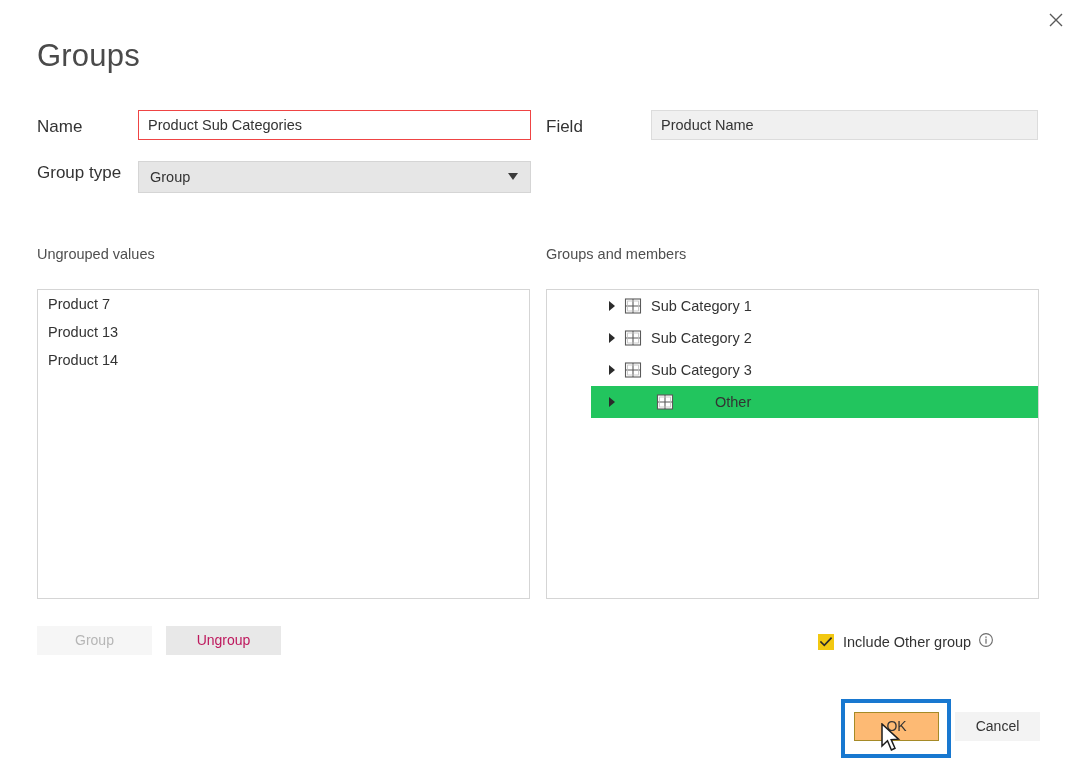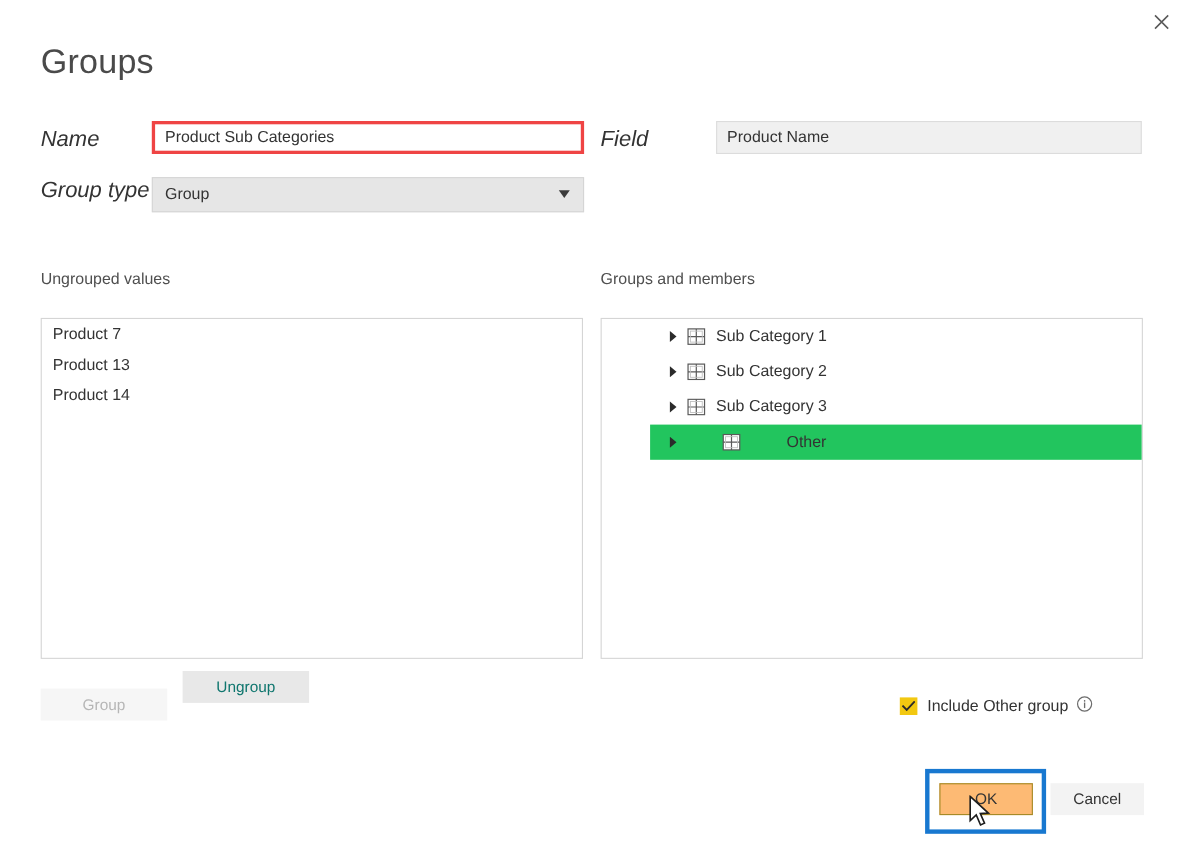--- a/index.html
+++ b/index.html
@@ -38,38 +38,37 @@
     font-weight: 400;
     color: #4a4a4a;
     letter-spacing: .2px;
     line-height: 38px;
     white-space: nowrap;
   }
 
   
   .lbl {
     position: absolute;
-    font-size: 20px;
+    font-size: 17px;
     color: #333333;
     line-height: 18px;
     white-space: nowrap;
-    font-style: italic;
   }
   .lbl-name      { left: 37px;  top: 118px; }
   .lbl-grouptype { left: 37px;  top: 164px; }
   .lbl-field     { left: 546px; top: 118px; }
 
   .txt-input {
     position: absolute;
     height: 30px;
     font-family: "Liberation Sans", sans-serif;
     font-size: 14.5px;
     color: #333333;
     padding: 0 0 0 9px;
-    border: 3px solid #ef4444;
+    border: 1px solid #ef4444;
     background: #ffffff;
     outline: none;
     line-height: 28px;
   }
   .input-name {
     left: 138px; top: 110px; width: 393px;
   }
   .input-field {
     left: 651px; top: 110px; width: 387px;
     background: #f0f0f0;
@@ -181,23 +180,23 @@
     line-height: 29px;
     text-align: center;
   }
   .btn-group {
     left: 37px; top: 626px; width: 115px;
     background: #f6f6f6;
     color: #b6b6b6;
     cursor: default;
   }
   .btn-ungroup {
-    left: 166px; top: 610px; width: 115px;
+    left: 166px; top: 626px; width: 115px;
     background: #e8e8e8;
-    color: #0f766e;
+    color: #be185d;
   }
 
   
   .inc-other {
     position: absolute;
     left: 818px; top: 633px;
     display: flex;
     align-items: center;
     cursor: pointer;
   }

